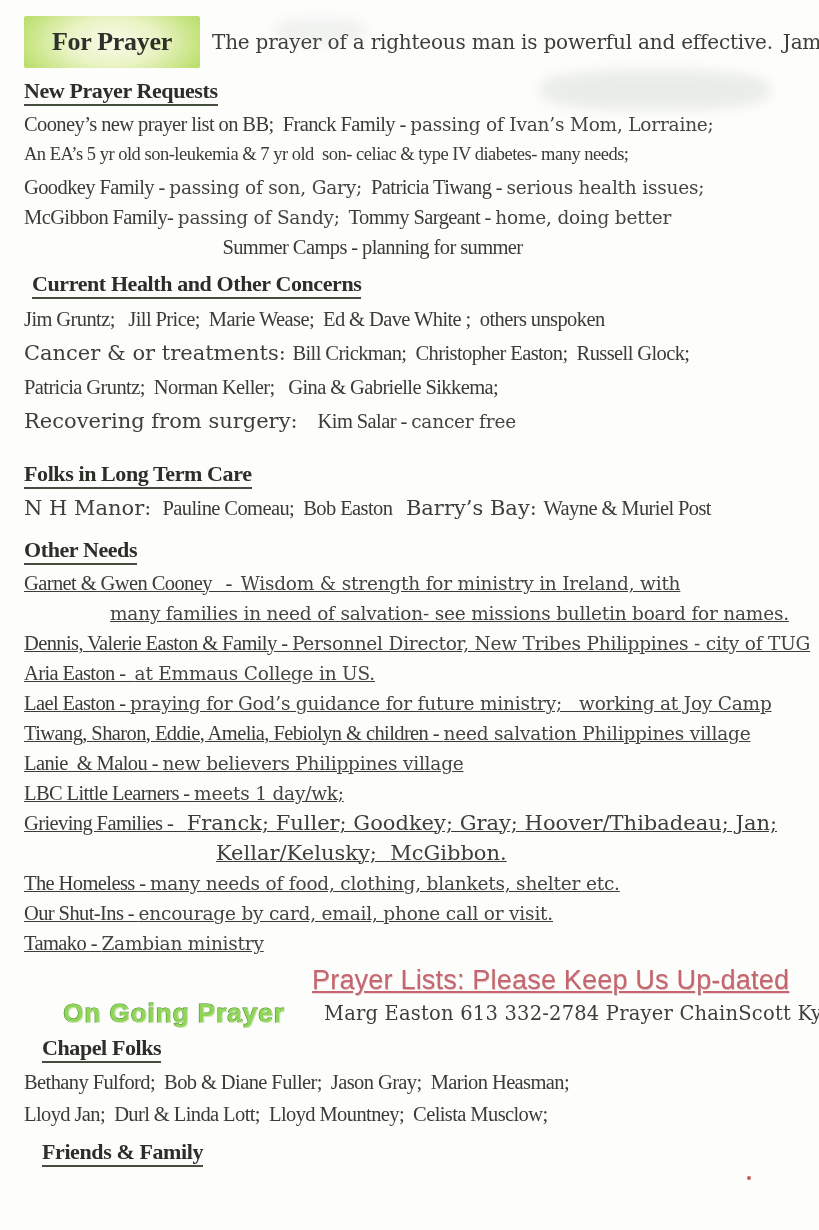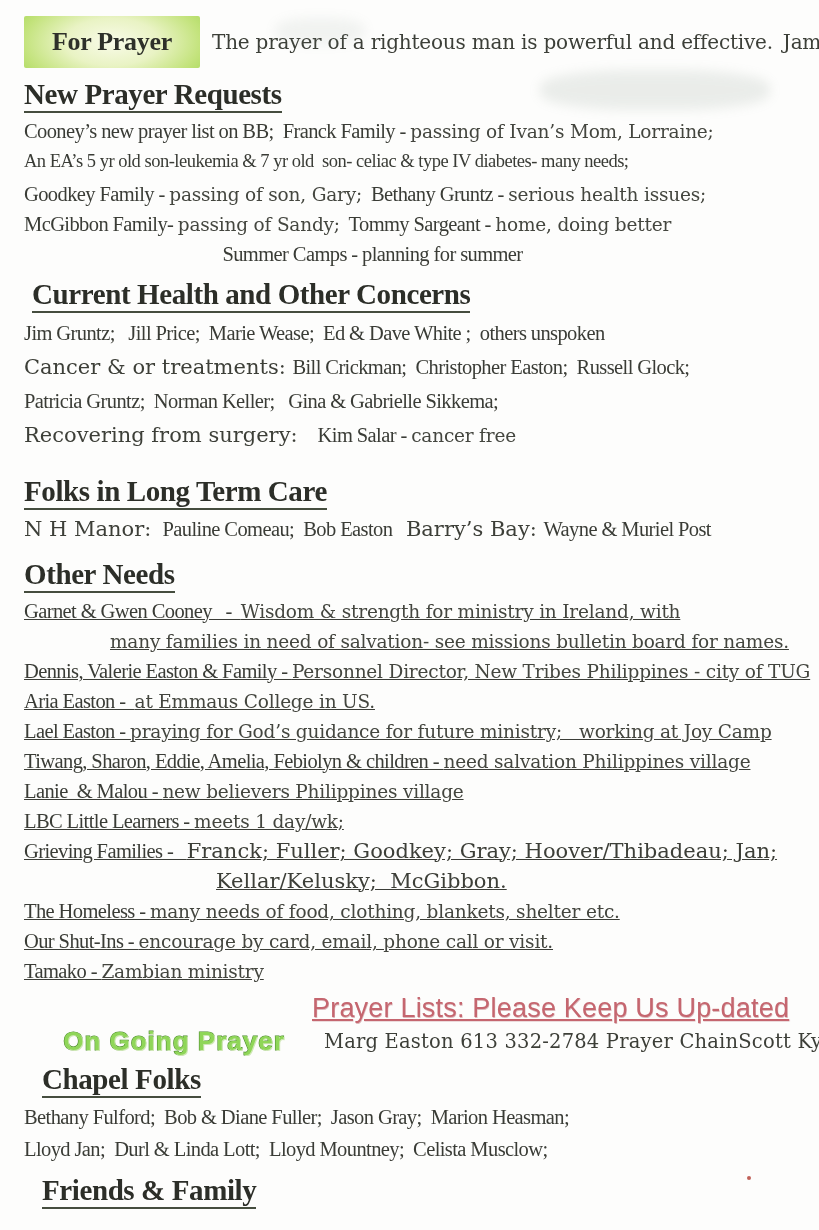--- a/index.html
+++ b/index.html
@@ -19,21 +19,21 @@
     display:flex;align-items:center;justify-content:center;
     background:radial-gradient(ellipse 70% 120% at 50% 50%, #f9fbe9 0%, #e9f3c4 38%, #c3e37c 72%, #9fd44d 100%);
     border-radius:2px;
     font-weight:bold;font-size:26px;color:#2e302a;letter-spacing:-0.3px;
   }
   .verse{font-size:21.5px;color:#3c3f38;white-space:pre;letter-spacing:-0.2px;font-family:"DejaVu Serif", serif;font-size:20px;}
   .verse .ref{margin-left:10px;}
   
   .sec-h{
     display:inline-block;
-    font-size:29px;font-weight:bold;letter-spacing:-0.4px;color:#2c2e28;
+    font-size:22px;font-weight:bold;letter-spacing:-0.4px;color:#2c2e28;
     border-bottom:2.5px solid #454d3e;
     padding-bottom:0px;margin:0;
     font-family:"Liberation Serif", serif;
     text-align:right;
   }
   .sec{margin:0;}
   
   .line{white-space:pre;line-height:29px;min-height:29px;}
   .seg-n{font-family:"Liberation Serif", serif;font-size:20.5px;letter-spacing:-0.6px;color:#3a3c36;}
   .seg-ns{font-family:"Liberation Serif", serif;font-size:18.5px;letter-spacing:-0.5px;color:#3a3c36;}
@@ -85,21 +85,21 @@
       <span>For Prayer</span>
     </div>
     <div class="verse"><span>The prayer of a righteous man is powerful and effective.</span><span class="ref">James 5:12b</span></div>
   </div>
 
   <div class="sec">
     <h2 class="sec-h">New Prayer Requests</h2>
     <div class="mt-4">
       <div class="line"><span class="seg-n">Cooney’s new prayer list on BB;  Franck Family - </span><span class="seg-d">passing of Ivan’s Mom, Lorraine;</span></div>
       <div class="line"><span class="seg-ns">An EA’s 5 yr old son-leukemia &amp; 7 yr old  son- celiac &amp; type IV diabetes- many needs;</span></div>
-      <div class="line mt-4"><span class="seg-n">Goodkey Family - </span><span class="seg-d">passing of son, Gary;</span><span class="seg-n">  Bethany Gruntz - </span><span class="seg-d">serious health issues;</span></div>
+      <div class="line mt-4"><span class="seg-n">Goodkey Family - </span><span class="seg-d">passing of son, Gary;</span><span class="seg-n">  Patricia Tiwang - </span><span class="seg-d">serious health issues;</span></div>
       <div class="line"><span class="seg-n">McGibbon Family- </span><span class="seg-d">passing of Sandy;</span><span class="seg-n">  Tommy Sargeant - </span><span class="seg-d">home, doing better</span></div>
       <div class="line center"><span class="seg-n">Summer Camps - planning for summer</span></div>
     </div>
   </div>
 
   <div class="sec mt-8" style="padding-left:8px;">
     <h2 class="sec-h">Current Health and Other Concerns</h2>
     <div class="mt-4 lh-32" style="margin-left:-8px;">
       <div class="line"><span class="seg-n">Jim Gruntz;   Jill Price;  Marie Wease;  Ed &amp; Dave White ;  others unspoken</span></div>
       <div class="line"><span class="seg-dl">Cancer &amp; or treatments: </span><span class="seg-n">Bill Crickman;  Christopher Easton;  Russell Glock;</span></div>

